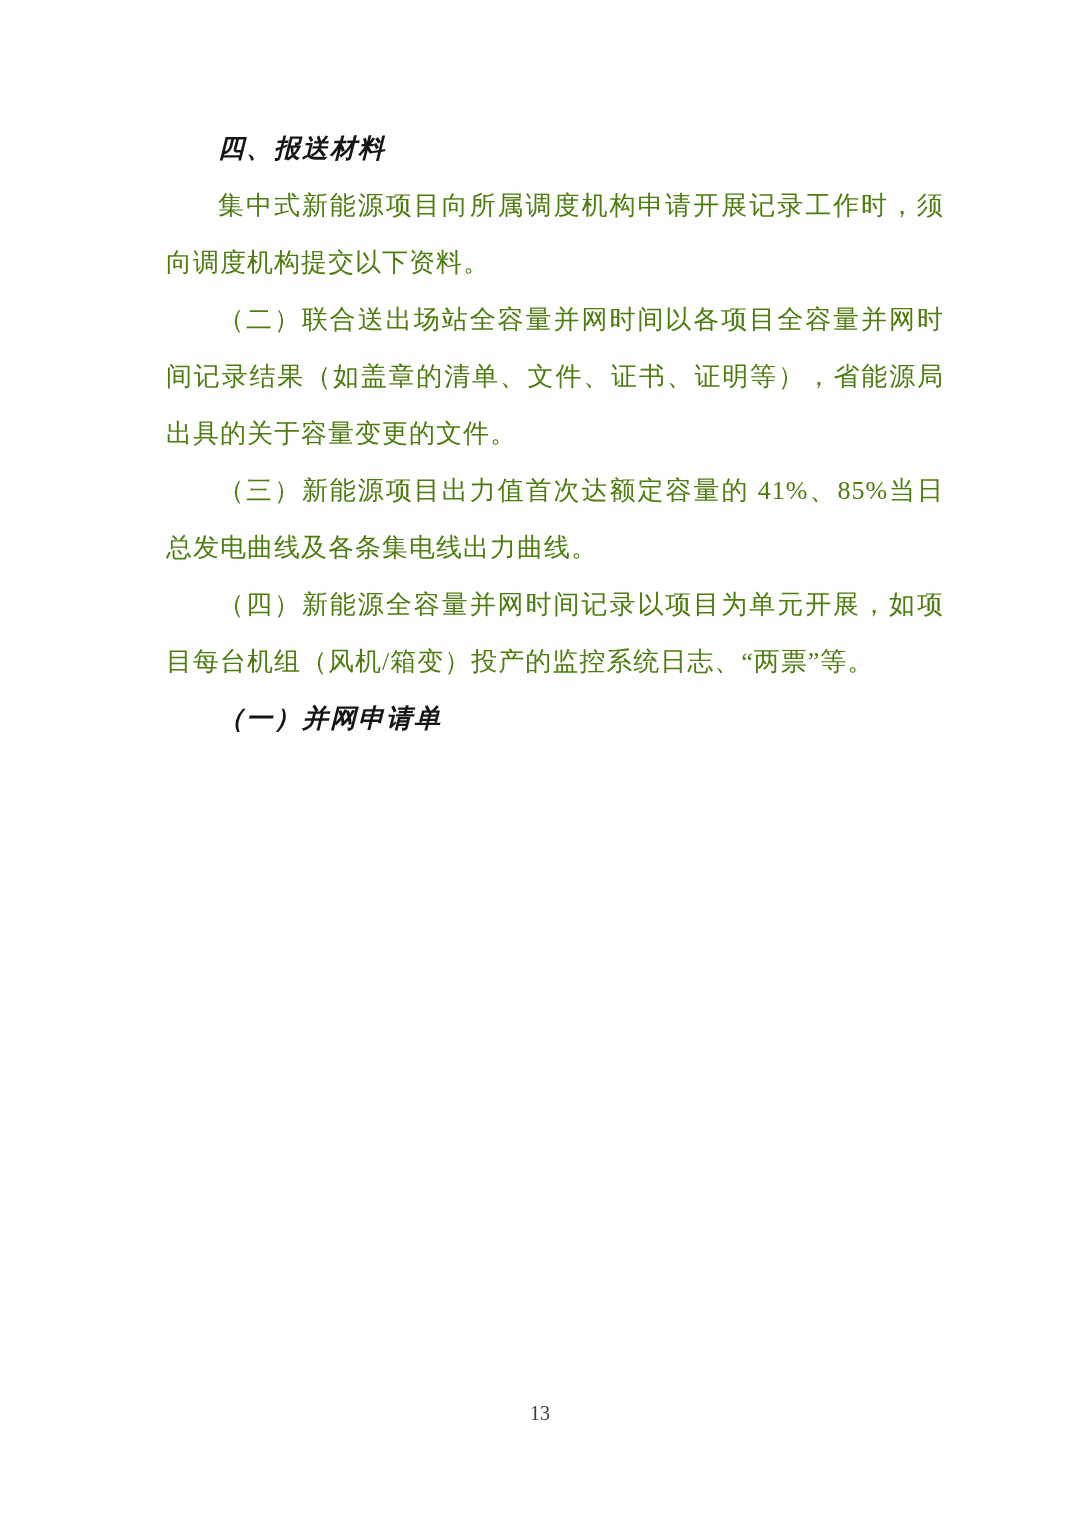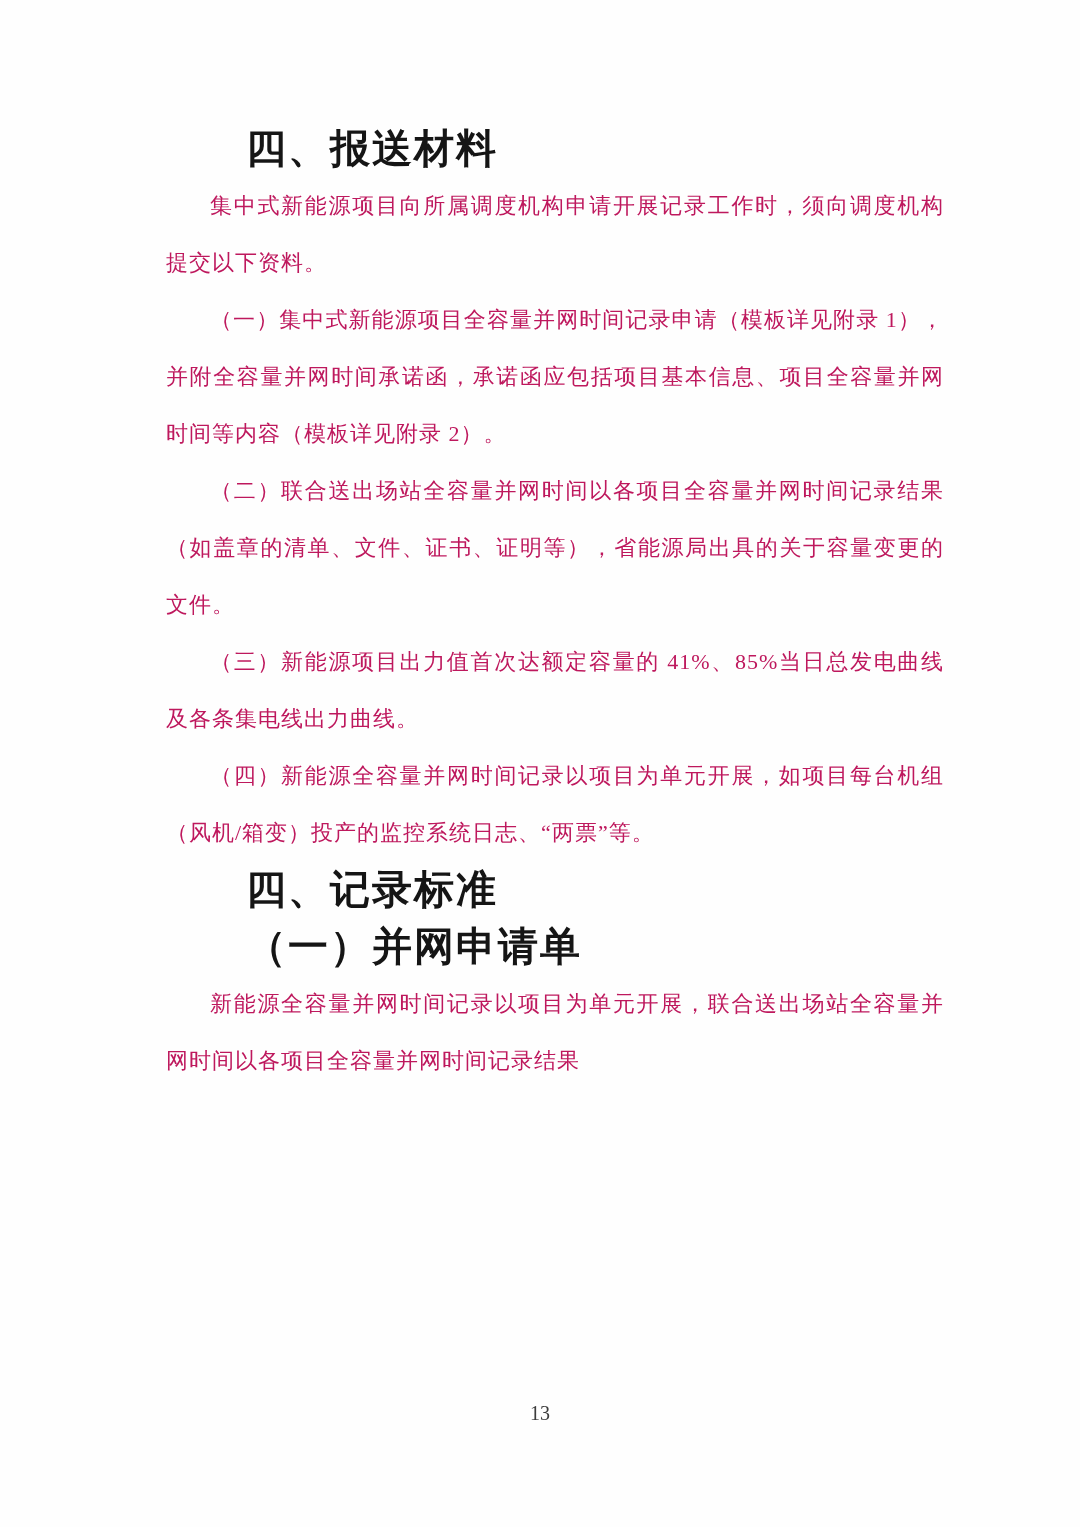--- a/index.html
+++ b/index.html
@@ -13,33 +13,34 @@
     font-family: "Liberation Serif", serif;
   }
   .content {
     position: absolute;
     left: 166px;
     top: 120px;
     width: 778px;
   }
   .doc-heading {
     margin: 0;
-    font-size: 40px;
+    font-size: 26px;
     line-height: 57px;
     font-weight: 700;
     color: #151515;
     text-indent: 2em;
     font-family: "Liberation Sans", sans-serif;
     letter-spacing: 2px;
+    font-style: italic;
   }
   .body-para {
     margin: 0;
-    font-size: 22px;
+    font-size: 26px;
     line-height: 57px;
-    color: #be185d;
+    color: #4d7c0f;
     text-align: justify;
     text-justify: inter-character;
     text-indent: 2em;
     letter-spacing: 1px;
   }
   .page-number {
     position: absolute;
     top: 1402px;
     left: 0;
     width: 100%;
@@ -49,22 +50,19 @@
     font-family: "Liberation Serif", serif;
   }
 </style>
 </head>
 <body>
 
 <div class="page">
   <div class="content">
       <h2 class="doc-heading">四、报送材料</h2>
       <p class="body-para">集中式新能源项目向所属调度机构申请开展记录工作时，须向调度机构提交以下资料。</p>
-      <p class="body-para">（一）集中式新能源项目全容量并网时间记录申请（模板详见附录 1），并附全容量并网时间承诺函，承诺函应包括项目基本信息、项目全容量并网时间等内容（模板详见附录 2）。</p>
       <p class="body-para">（二）联合送出场站全容量并网时间以各项目全容量并网时间记录结果（如盖章的清单、文件、证书、证明等），省能源局出具的关于容量变更的文件。</p>
       <p class="body-para">（三）新能源项目出力值首次达额定容量的 41%、85%当日总发电曲线及各条集电线出力曲线。</p>
       <p class="body-para">（四）新能源全容量并网时间记录以项目为单元开展，如项目每台机组（风机/箱变）投产的监控系统日志、“两票”等。</p>
-      <h2 class="doc-heading">四、记录标准</h2>
       <h2 class="doc-heading">（一）并网申请单</h2>
-      <p class="body-para">新能源全容量并网时间记录以项目为单元开展，联合送出场站全容量并网时间以各项目全容量并网时间记录结果</p>
     </div>
   <div class="page-number">13</div>
 </div>
 
 </body></html>

